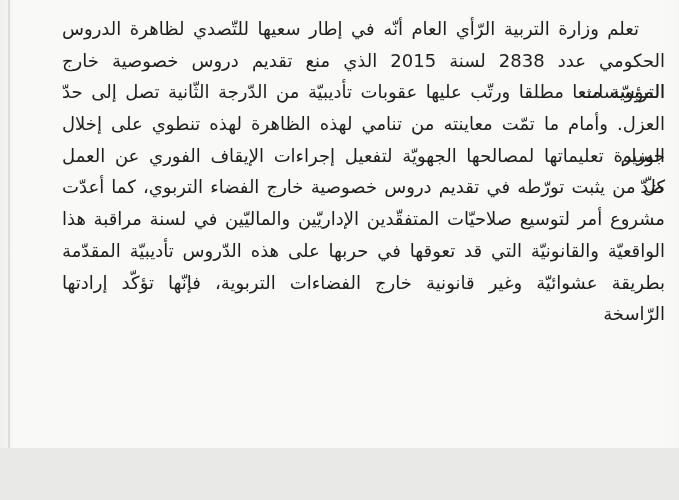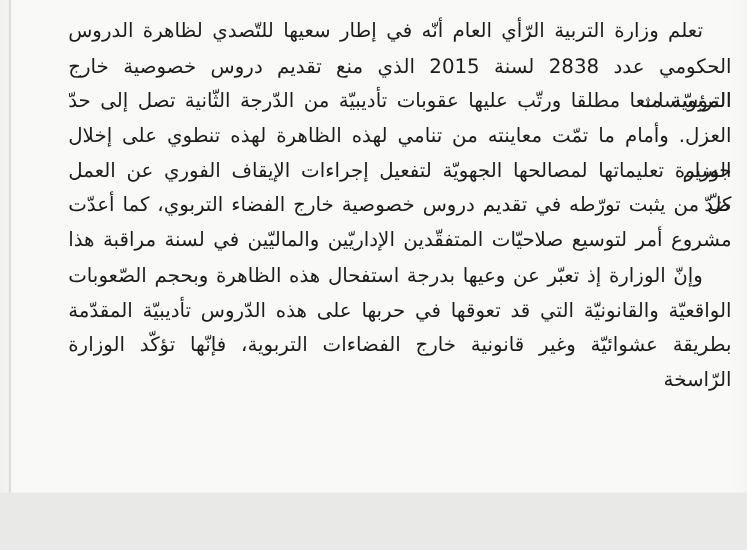--- a/index.html
+++ b/index.html
@@ -56,17 +56,16 @@
   <div class="scan-edge-line"></div>
 
   <div class="text-block">
     <div class="text-line indent">تعلم وزارة التربية الرّأي العام أنّه في إطار سعيها للتّصدي لظاهرة الدروس</div>
     <div class="text-line">الحكومي عدد 2838 لسنة 2015 الذي منع تقديم دروس خصوصية خارج المؤسّسات</div>
     <div class="text-line">التربوية منعا مطلقا ورتّب عليها عقوبات تأديبيّة من الدّرجة الثّانية تصل إلى حدّ</div>
     <div class="text-line">العزل. وأمام ما تمّت معاينته من تنامي لهذه الظاهرة لهذه تنطوي على إخلال جسيم</div>
     <div class="text-line">الوزارة تعليماتها لمصالحها الجهويّة لتفعيل إجراءات الإيقاف الفوري عن العمل ضدّ</div>
     <div class="text-line">كلّ من يثبت تورّطه في تقديم دروس خصوصية خارج الفضاء التربوي، كما أعدّت</div>
     <div class="text-line">مشروع أمر لتوسيع صلاحيّات المتفقّدين الإداريّين والماليّين في لسنة مراقبة هذا</div>
-    <div class="text-line indent">وإنّ الوزارة إذ تعبّر عن وعيها بدرجة استفحال هذه الظاهرة وبحجم الصّعوبات</div>
     <div class="text-line">الواقعيّة والقانونيّة التي قد تعوقها في حربها على هذه الدّروس تأديبيّة المقدّمة</div>
-    <div class="text-line">بطريقة عشوائيّة وغير قانونية خارج الفضاءات التربوية، فإنّها تؤكّد الوزارة الرّاسخة</div>
+    <div class="text-line">بطريقة عشوائيّة وغير قانونية خارج الفضاءات التربوية، فإنّها تؤكّد إرادتها الرّاسخة</div>
   </div>
 </div>
 
 </body></html>

